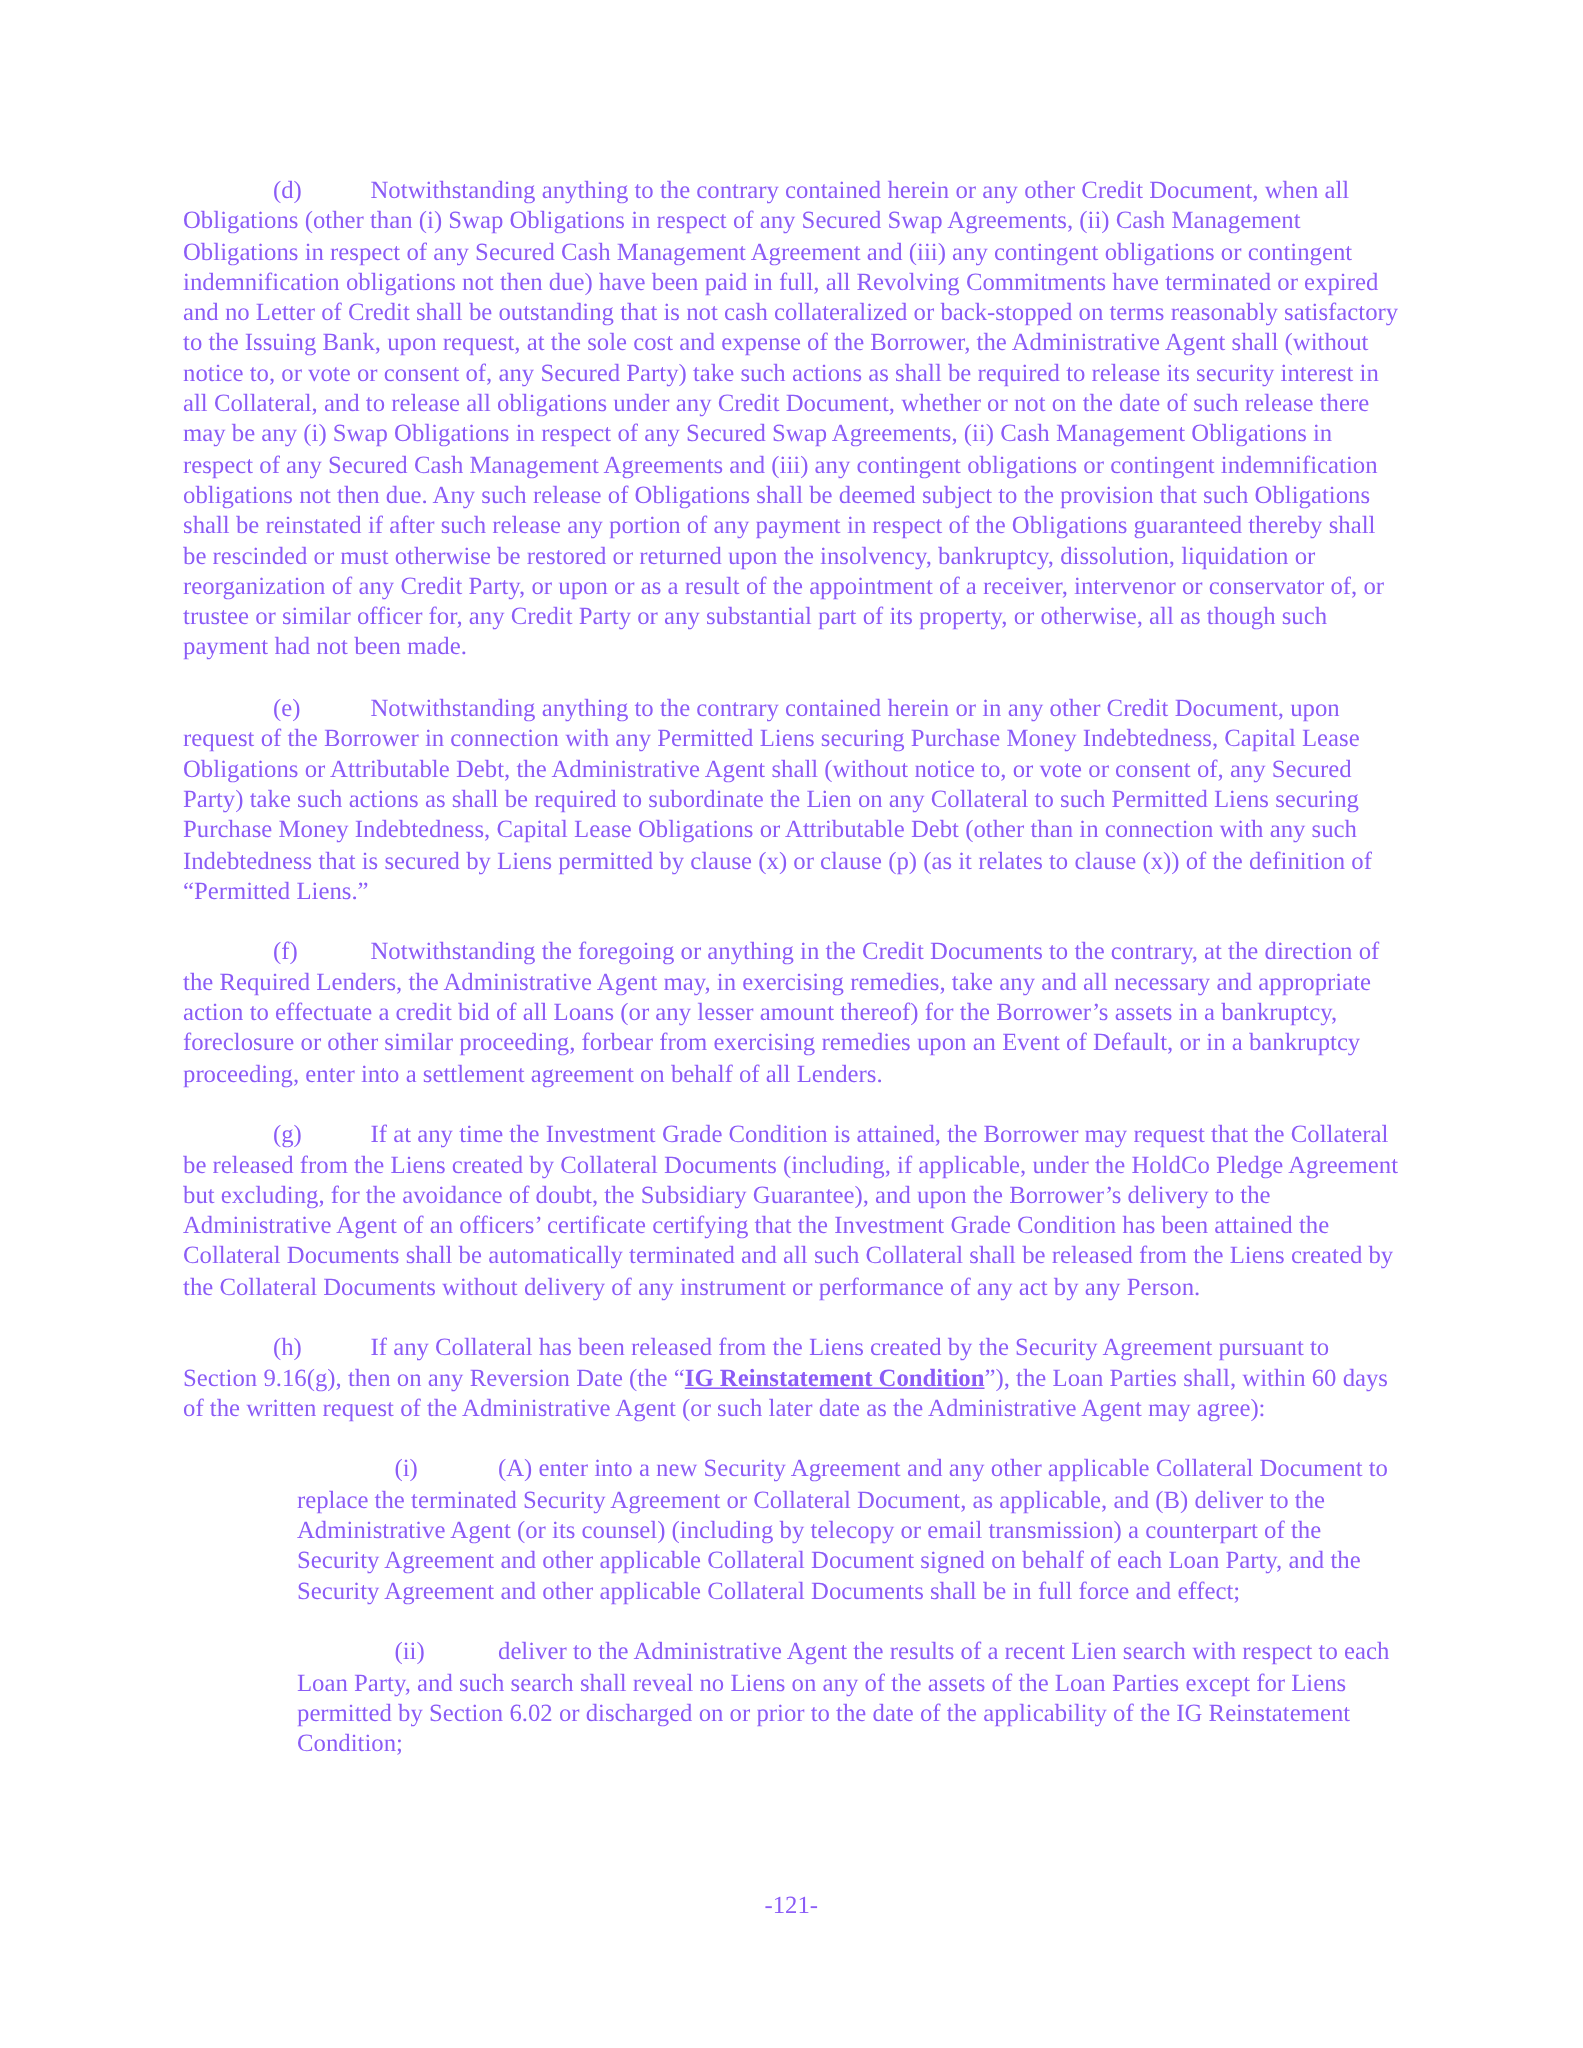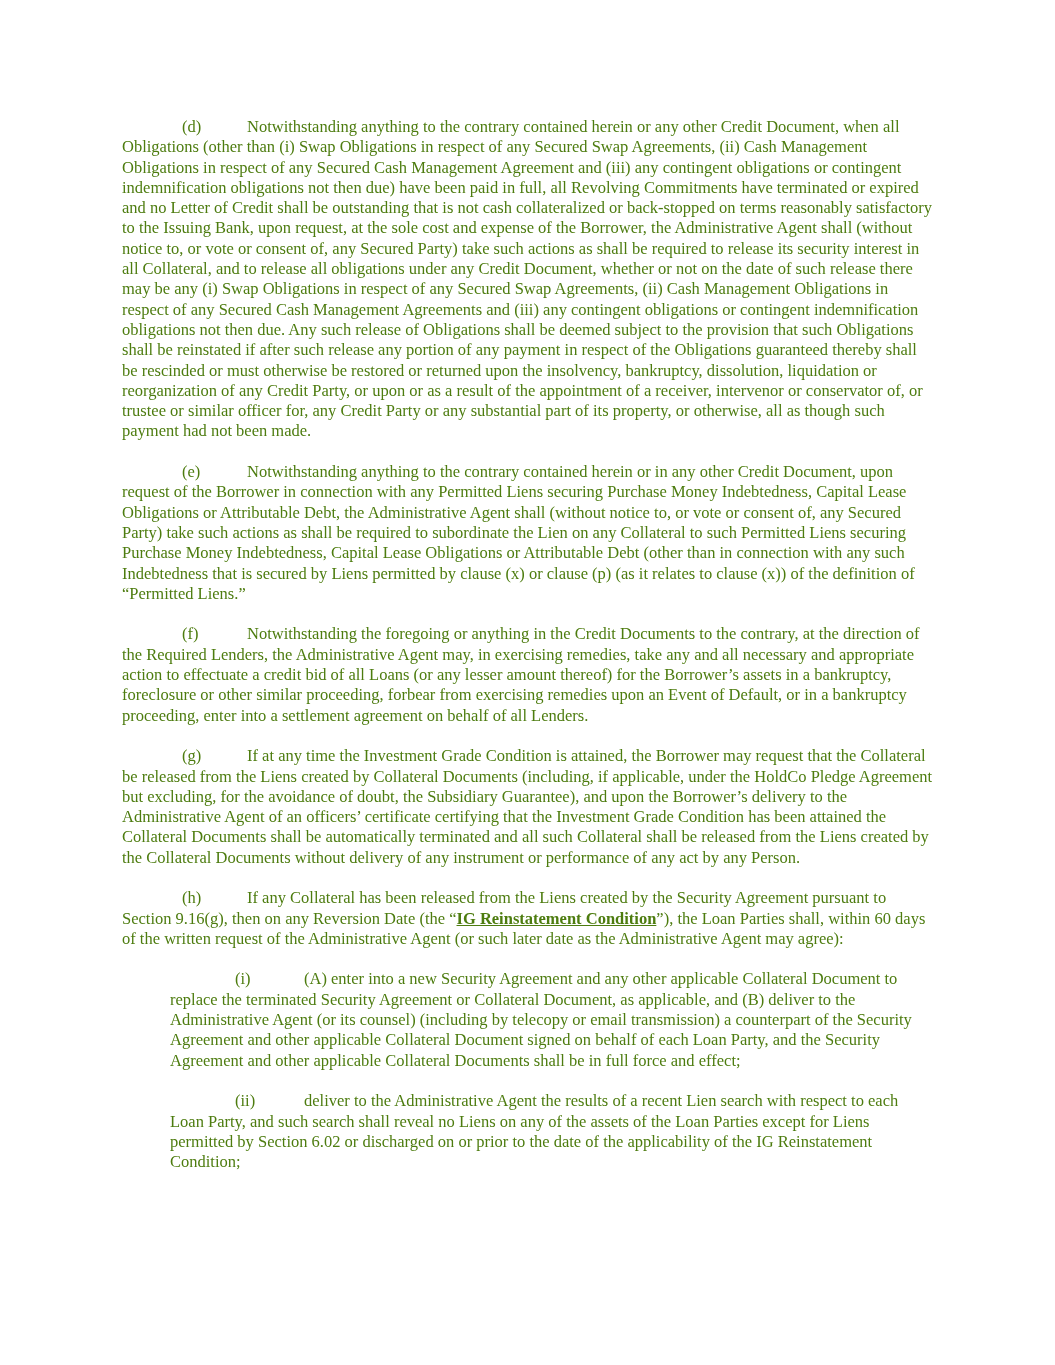--- a/index.html
+++ b/index.html
@@ -7,42 +7,42 @@
     padding: 0;
     background: #ffffff;
   }
   .page {
     position: relative;
     width: 1055px;
     height: 1365px;
     background: #ffffff;
     overflow: hidden;
     font-family: "Liberation Serif", serif;
-    color: #4d7c0f;
+    color: #8b5cf6;
   }
   .doc-body {
     position: absolute;
     top: 117px;
     left: 122px;
     width: 812px;
   }
   .para {
     font-size: 16.5px;
     line-height: 20.3px;
     margin: 0 0 20.3px 0;
     text-indent: 60px;
     text-align: left;
   }
   .para .label {
     display: inline-block;
     width: 65px;
     text-indent: 0;
   }
   .para.sub {
-    margin-left: 48px;
+    margin-left: 76px;
     margin-right: 1px;
     text-indent: 65px;
   }
   .para.sub .label {
     width: 69px;
   }
   .underline {
     text-decoration: underline;
     font-weight: bold;
   }
@@ -62,13 +62,14 @@
 <div class="page">
   <div class="doc-body">
       <div class="para main"><span class="label">(d)</span><span>Notwithstanding anything to the contrary contained herein or any other Credit Document, when all Obligations (other than (i) Swap Obligations in respect of any Secured Swap Agreements, (ii) Cash Management Obligations in respect of any Secured Cash Management Agreement and (iii) any contingent obligations or contingent indemnification obligations not then due) have been paid in full, all Revolving Commitments have terminated or expired and no Letter of Credit shall be outstanding that is not cash collateralized or back-stopped on terms reasonably satisfactory to the Issuing Bank, upon request, at the sole cost and expense of the Borrower, the Administrative Agent shall (without notice to, or vote or consent of, any Secured Party) take such actions as shall be required to release its security interest in all Collateral, and to release all obligations under any Credit Document, whether or not on the date of such release there may be any (i) Swap Obligations in respect of any Secured Swap Agreements, (ii) Cash Management Obligations in respect of any Secured Cash Management Agreements and (iii) any contingent obligations or contingent indemnification obligations not then due.  Any such release of Obligations shall be deemed subject to the provision that such Obligations shall be reinstated if after such release any portion of any payment in respect of the Obligations guaranteed thereby shall be rescinded or must otherwise be restored or returned upon the insolvency, bankruptcy, dissolution, liquidation or reorganization of any Credit Party, or upon or as a result of the appointment of a receiver, intervenor or conservator of, or trustee or similar officer for, any Credit Party or any substantial part of its property, or otherwise, all as though such payment had not been made.</span></div>
       <div class="para main"><span class="label">(e)</span><span>Notwithstanding anything to the contrary contained herein or in any other Credit Document, upon request of the Borrower in connection with any Permitted Liens securing Purchase Money Indebtedness, Capital Lease Obligations or Attributable Debt, the Administrative Agent shall (without notice to, or vote or consent of, any Secured Party) take such actions as shall be required to subordinate the Lien on any Collateral to such Permitted Liens securing Purchase Money Indebtedness, Capital Lease Obligations or Attributable Debt (other than in connection with any such Indebtedness that is secured by Liens permitted by clause (x) or clause (p) (as it relates to clause (x)) of the definition of “Permitted Liens.”</span></div>
       <div class="para main"><span class="label">(f)</span><span>Notwithstanding the foregoing or anything in the Credit Documents to the contrary, at the direction of the Required Lenders, the Administrative Agent may, in exercising remedies, take any and all necessary and appropriate action to effectuate a credit bid of all Loans (or any lesser amount thereof) for the Borrower’s assets in a bankruptcy, foreclosure or other similar proceeding, forbear from exercising remedies upon an Event of Default, or in a bankruptcy proceeding, enter into a settlement agreement on behalf of all Lenders.</span></div>
       <div class="para main"><span class="label">(g)</span><span>If at any time the Investment Grade Condition is attained, the Borrower may request that the Collateral be released from the Liens created by Collateral Documents (including, if applicable, under the HoldCo Pledge Agreement but excluding, for the avoidance of doubt, the Subsidiary Guarantee), and upon the Borrower’s delivery to the Administrative Agent of an officers’ certificate certifying that the Investment Grade Condition has been attained the Collateral Documents shall be automatically terminated and all such Collateral shall be released from the Liens created by the Collateral Documents without delivery of any instrument or performance of any act by any Person.</span></div>
       <div class="para main"><span class="label">(h)</span><span>If any Collateral has been released from the Liens created by the Security Agreement pursuant to Section 9.16(g), then on any Reversion Date (the “</span><span class="underline">IG Reinstatement Condition</span><span>”), the Loan Parties shall, within 60 days of the written request of the Administrative Agent (or such later date as the Administrative Agent may agree):</span></div>
       <div class="para sub"><span class="label">(i)</span><span>(A) enter into a new Security Agreement and any other applicable Collateral Document to replace the terminated Security Agreement or Collateral Document, as applicable, and (B) deliver to the Administrative Agent (or its counsel) (including by telecopy or email transmission) a counterpart of the Security Agreement and other applicable Collateral Document signed on behalf of each Loan Party, and the Security Agreement and other applicable Collateral Documents shall be in full force and effect;</span></div>
       <div class="para sub"><span class="label">(ii)</span><span>deliver to the Administrative Agent the results of a recent Lien search with respect to each Loan Party, and such search shall reveal no Liens on any of the assets of the Loan Parties except for Liens permitted by Section 6.02 or discharged on or prior to the date of the applicability of the IG Reinstatement Condition;</span></div>
     </div>
+  <div class="page-number">-121-</div>
 </div>
 
 </body></html>

